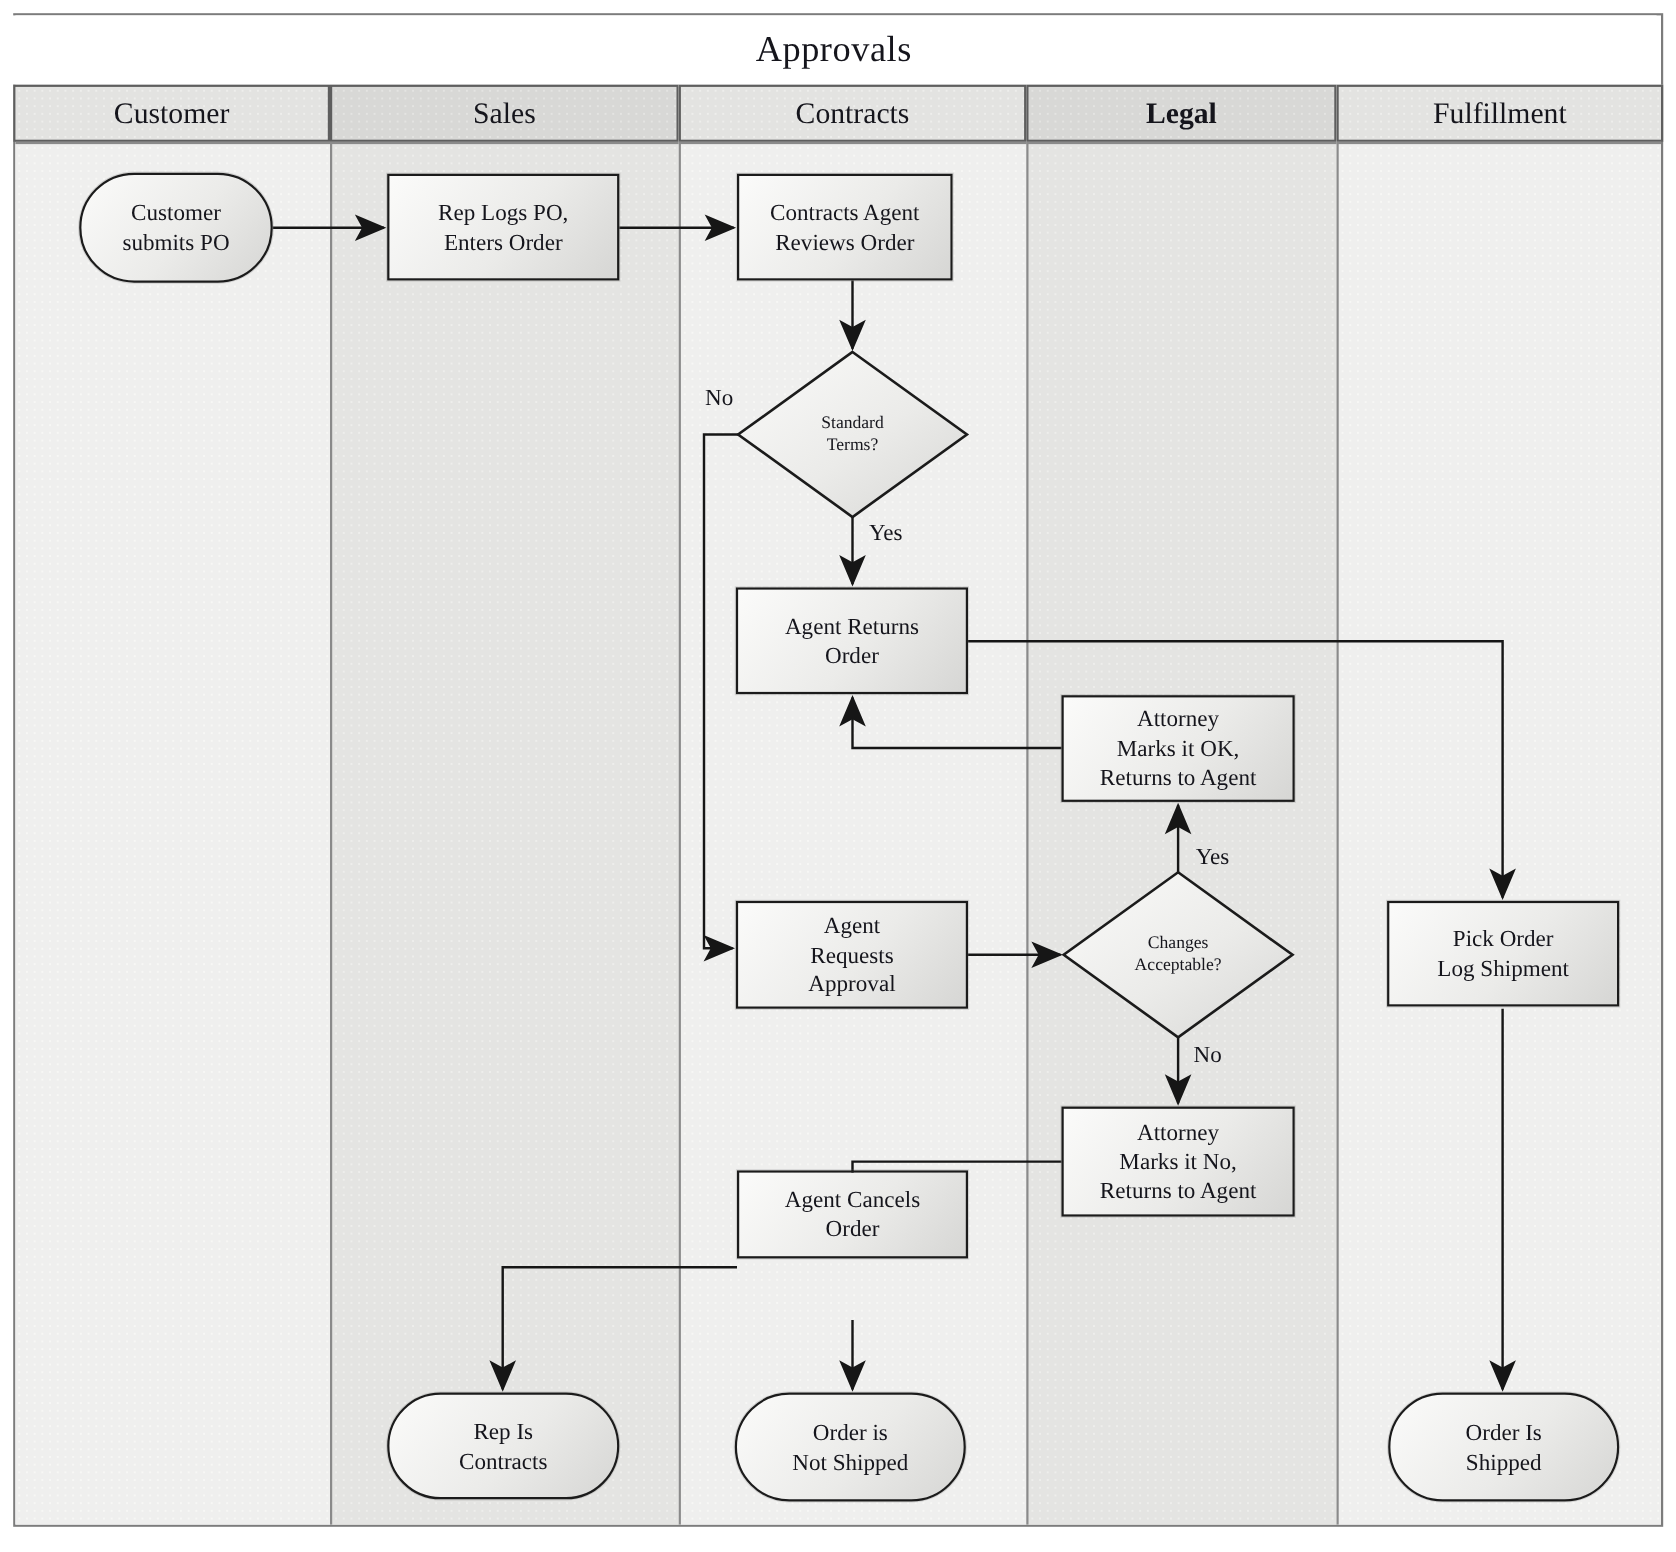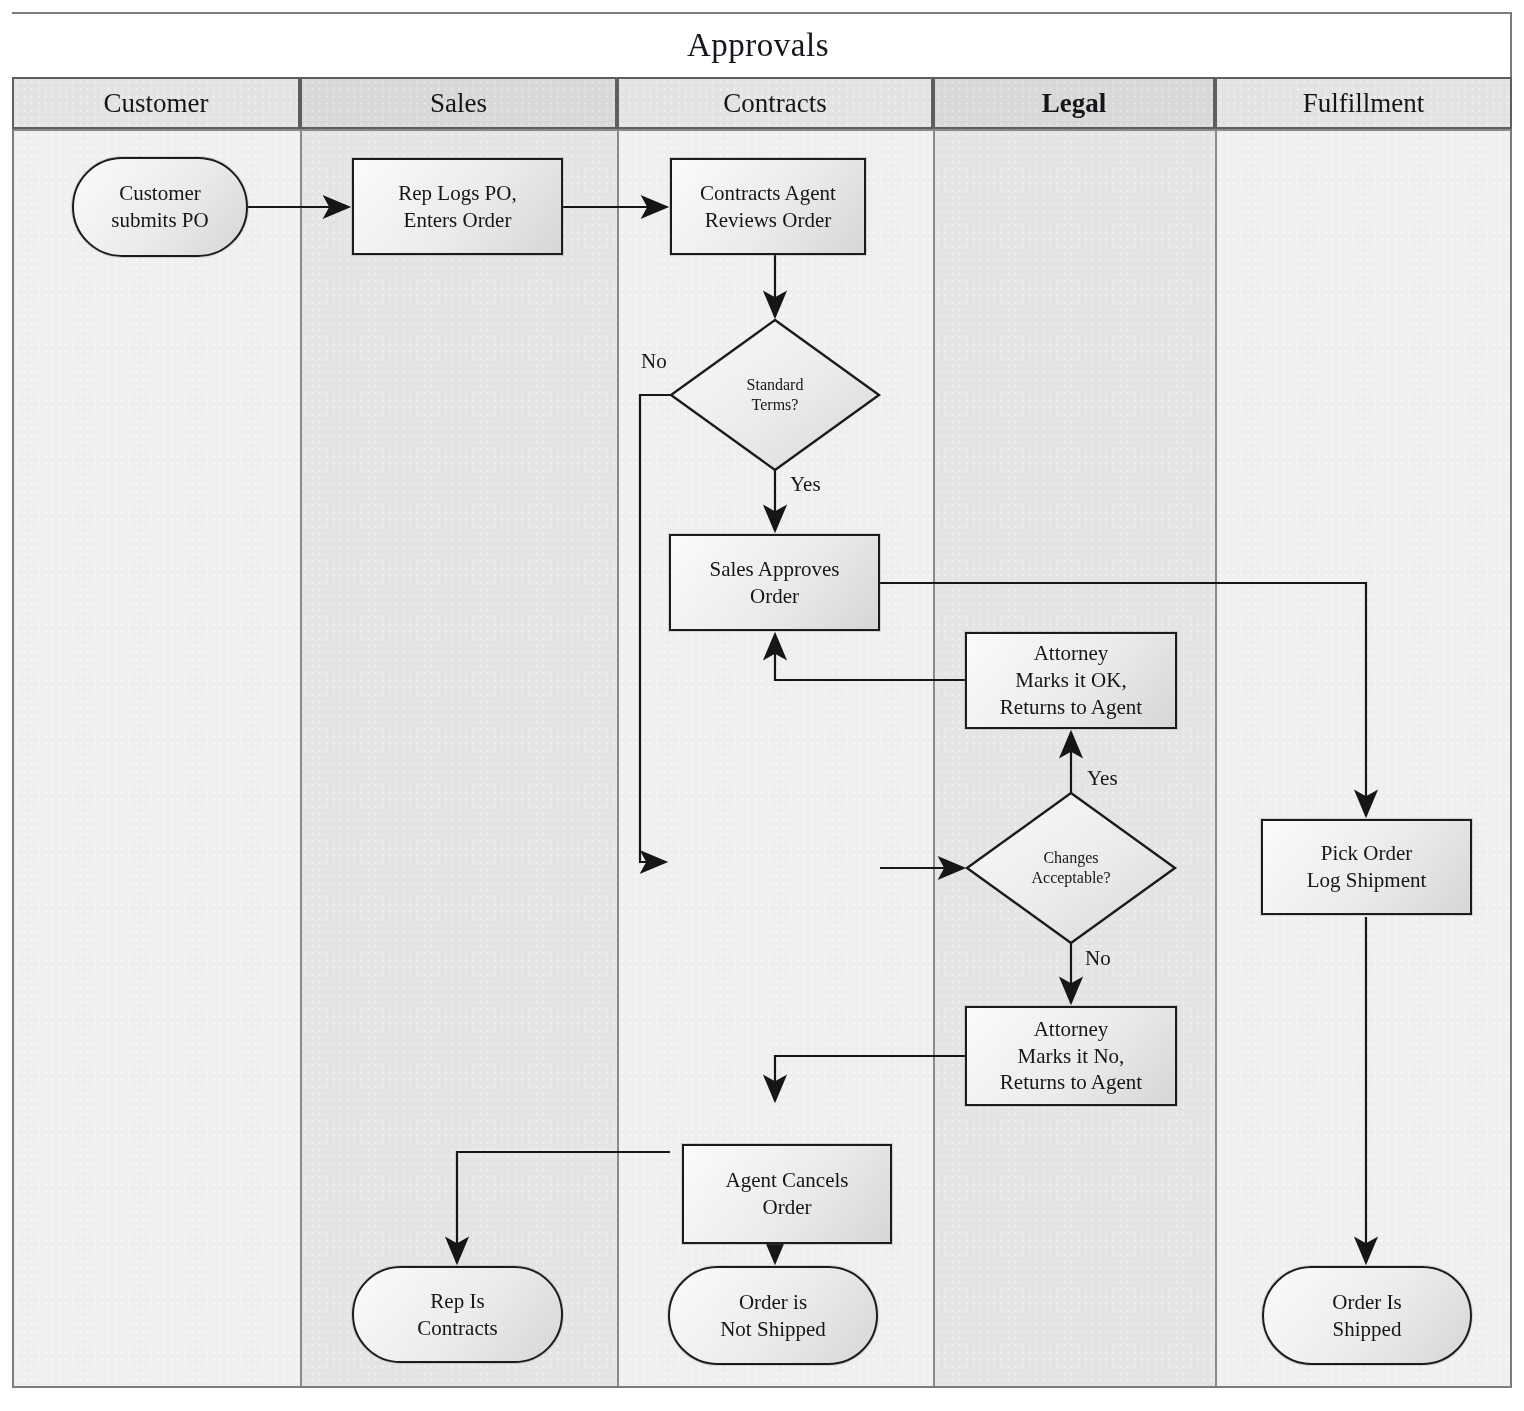--- a/index.html
+++ b/index.html
@@ -96,36 +96,39 @@
 
   <div class="node" style="left:352px;top:158px;width:211px;height:97px;">Rep Logs PO,
 Enters Order</div>
 
   <div class="node" style="left:670px;top:158px;width:196px;height:97px;">Contracts Agent
 Reviews Order</div>
 
   <div class="diamond-label" style="left:701px;top:355px;width:148px;height:80px;">Standard
 Terms?</div>
 
-  <div class="node" style="left:669px;top:534px;width:211px;height:97px;">Sales Approves
+  <div class="node" style="left:669px;top:534px;width:211px;height:97px;">Agent Returns
 Order</div>
 
   <div class="node" style="left:965px;top:632px;width:212px;height:97px;">Attorney
 Marks it OK,
 Returns to Agent</div>
 
+  <div class="node" style="left:669px;top:819px;width:211px;height:98px;">Agent
+Requests
+Approval</div>
 
   <div class="diamond-label" style="left:987px;top:828px;width:168px;height:80px;">Changes
 Acceptable?</div>
 
   <div class="node" style="left:965px;top:1006px;width:212px;height:100px;">Attorney
 Marks it No,
 Returns to Agent</div>
 
-  <div class="node" style="left:670px;top:1144px;width:210px;height:100px;margin-left:12px;">Agent Cancels
+  <div class="node" style="left:670px;top:1064px;width:210px;height:80px;">Agent Cancels
 Order</div>
 
   <div class="node terminator" style="left:352px;top:1266px;width:211px;height:97px;">Rep Is
 Contracts</div>
 
   <div class="node terminator" style="left:668px;top:1266px;width:210px;height:99px;">Order is
 Not Shipped</div>
 
   <div class="node" style="left:1261px;top:819px;width:211px;height:96px;">Pick Order
 Log Shipment</div>

